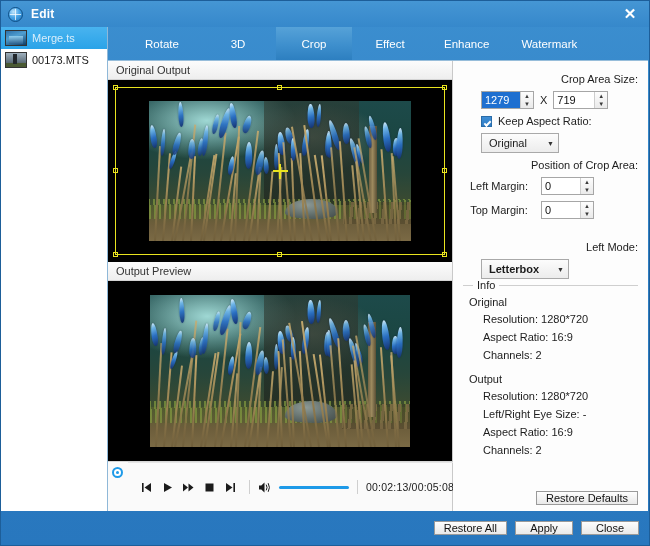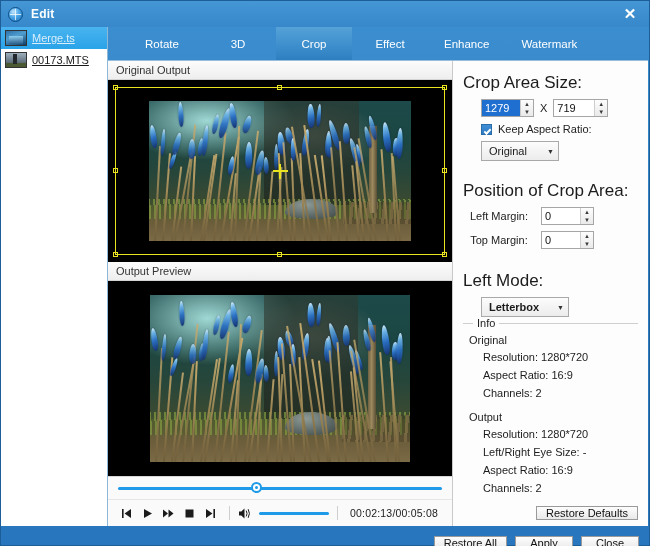--- a/index.html
+++ b/index.html
@@ -59,21 +59,21 @@
   
   .sidebar {
     width: 107px; flex: 0 0 107px;
     background: #fff;
     border-right: 1px solid #8fb8d8;
     display: flex; flex-direction: column;
   }
   .file-item {
     height: 22px; display: flex; align-items: center;
     padding-left: 4px; gap: 5px; cursor: pointer;
-    font-size: 11px; color: #1a1a1a; text-decoration: underline;
+    font-size: 11px; color: #1a1a1a;
   }
   .file-item.selected {
     background: linear-gradient(180deg, #49b3ef 0%, #2aa3e8 100%);
     color: #d9eefb;
   }
   .thumb {
     width: 22px; height: 16px; flex: 0 0 22px;
     border: 1px solid #333;
     position: relative; overflow: hidden;
   }
@@ -226,21 +226,21 @@
   }
   .crosshair::after {
     content: ""; position: absolute; left: -1px; top: -7px;
     width: 2px; height: 15px; background: #e9e41f;
   }
 
   
   .player {
     flex: 0 0 50px; background: #fafafa;
     border-top: 1px solid #d7d7d7;
-    display: flex; flex-direction: column;
+    display: flex; flex-direction: row;
   }
   .seek-row { height: 22px; display: flex; align-items: center; padding: 0 10px; }
   .track {
     position: relative; flex: 1; height: 3px;
     background: #1e9ae8; border-radius: 2px;
   }
   .track .knob {
     position: absolute; top: 50%; width: 11px; height: 11px;
     margin-top: -6px; margin-left: -6px;
     border-radius: 50%; background: #fff;
@@ -269,21 +269,21 @@
     letter-spacing: .2px; padding-right: 6px;
   }
 
   
   .right-pane {
     flex: 1; min-width: 0; background: #fdfdfd;
     padding: 12px 10px 6px 10px;
     display: flex; flex-direction: column;
     font-size: 11px; color: #222;
   }
-  .group-label { font-size: 17px; color: #1c1c1c; margin-bottom: 6px; }
+  .group-label { font-size: 11px; color: #1c1c1c; margin-bottom: 6px; text-align: right; }
 
   .spin {
     display: inline-flex; align-items: stretch;
     height: 18px; border: 1px solid #a6a6a6; background: #fff;
     vertical-align: middle;
   }
   .spin input {
     border: 0; outline: 0; height: 100%;
     font-family: "Liberation Sans", sans-serif; font-size: 11px;
     padding: 0 3px; color: #111; background: transparent;
@@ -664,21 +664,21 @@
             <span>Keep Aspect Ratio:</span>
           </div>
 
           <div class="row indent">
             <span class="combo">
               <span class="cap">Original</span>
               <span class="arrow">▼</span>
             </span>
           </div>
 
-          <div class="group-label" style="margin-top:14px;">Position of Crop Area:</div>
+          <div class="group-label" style="">Position of Crop Area:</div>
 
           <div class="row">
             <span class="sub-label">Left Margin:</span>
             <span class="spin">
               <input type="text" value="0" style="">
               <span class="spin-arrows">
                 <span>▲</span>
                 <span>▼</span>
               </span>
             </span>

